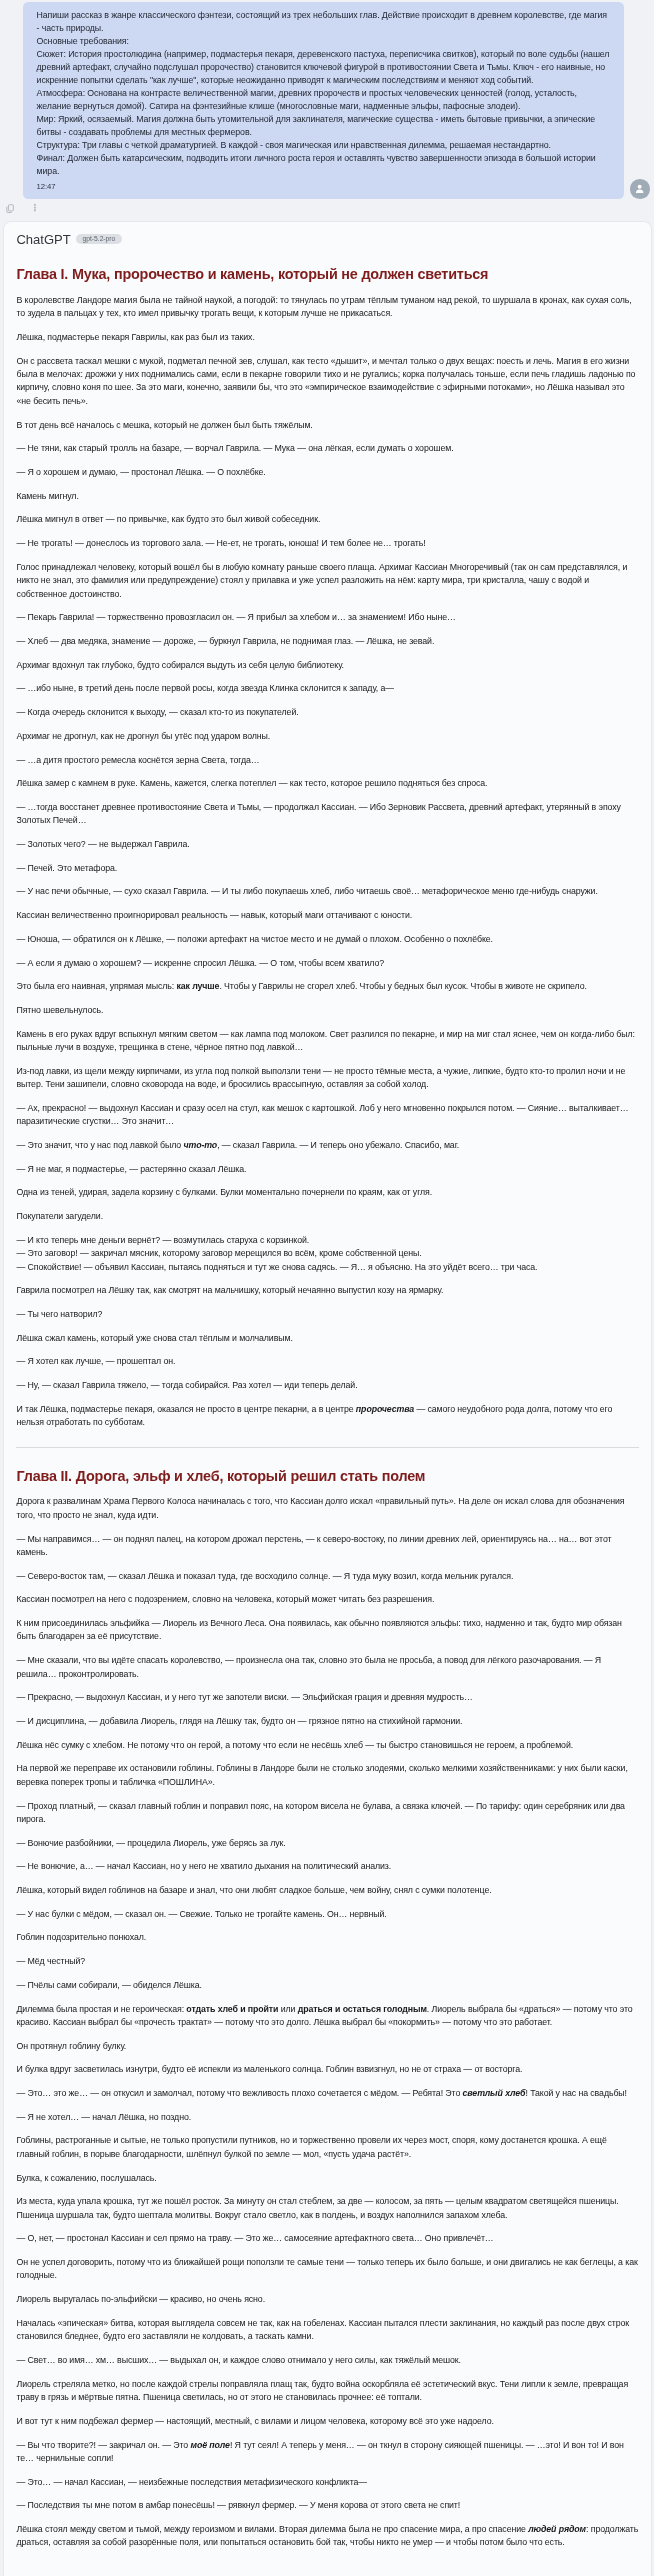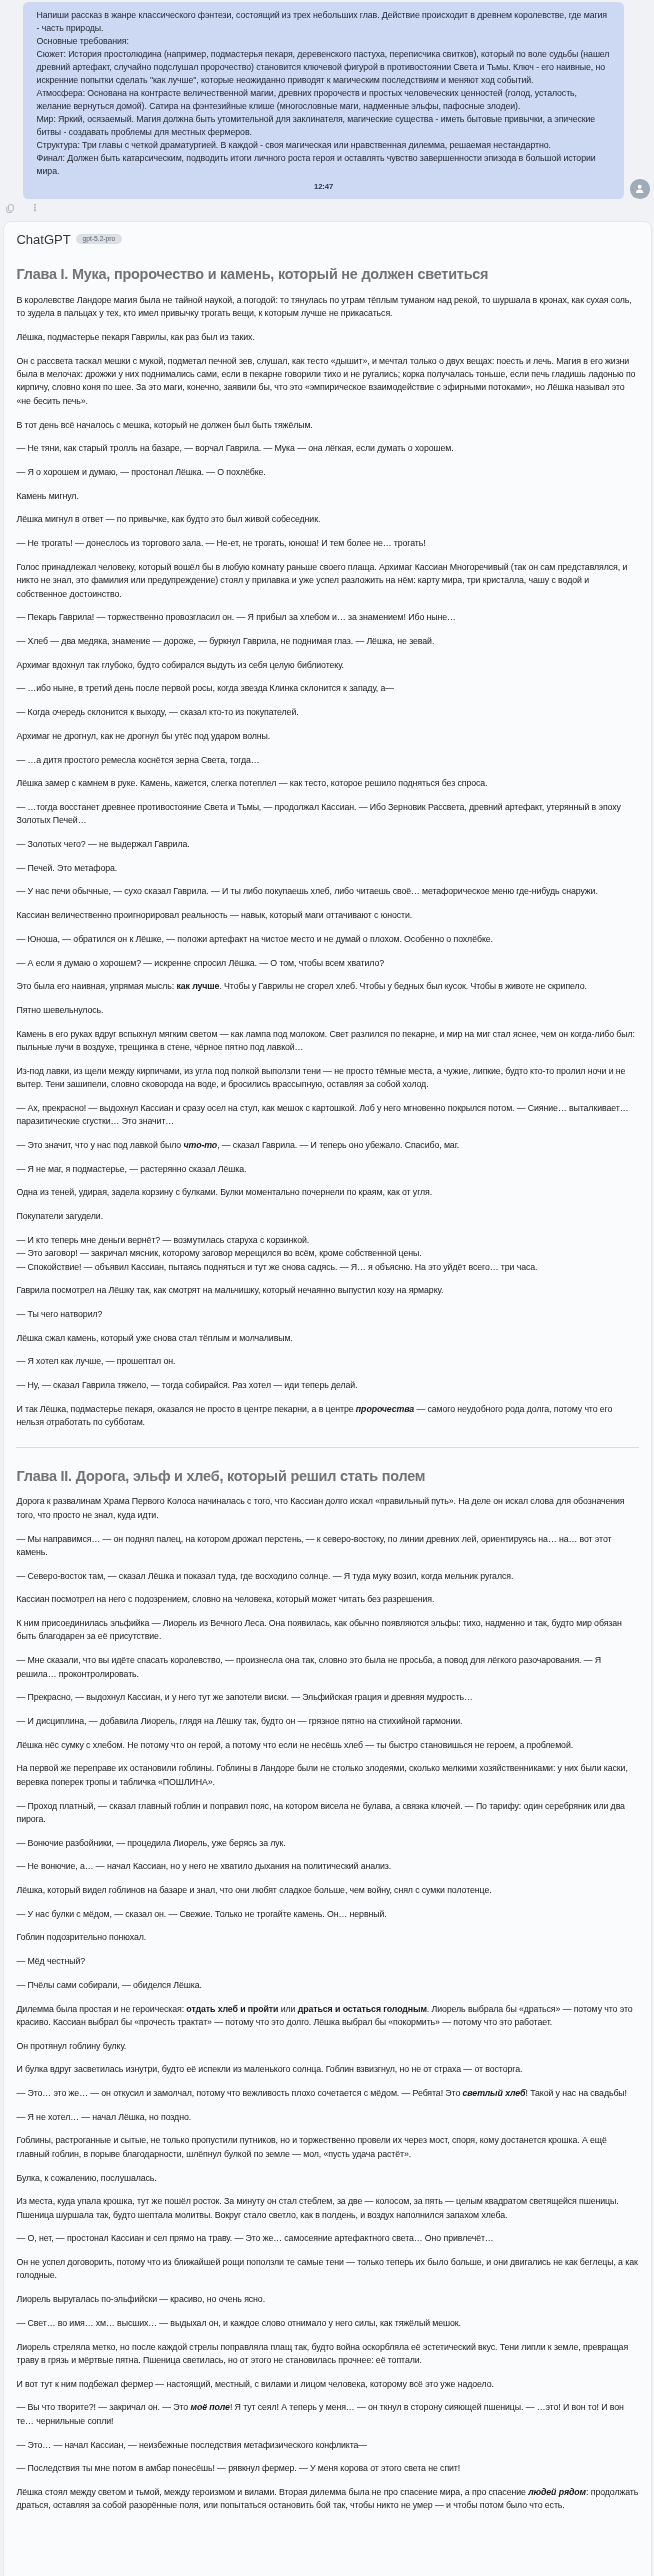--- a/index.html
+++ b/index.html
@@ -12,21 +12,21 @@
   .user-row{
     display:flex;align-items:flex-end;gap:6.2px;
     margin:2.1px 5.2px 0 5.2px;
   }
   .user-bubble{
     flex:1;background:#cdd8f2;border-radius:5.2px;
     padding:7.2px 13.4px 5.2px 13.4px;color:#1e2430;
     font-size:8.8px;line-height:13px;letter-spacing:-0.1px;margin-left:18px;
   }
   .user-text{white-space:pre-line;}
-  .bubble-meta{display:flex;justify-content:center;margin-top:2.1px;font-weight:bold;}
+  .bubble-meta{display:flex;justify-content:flex-start;margin-top:2.1px;}
   .timestamp{font-size:7.7px;color:#2e3747;}
   .user-avatar{
     width:19.6px;height:19.6px;border-radius:50%;background:#a0abb8;
     flex-shrink:0;display:flex;align-items:center;justify-content:center;
   }
   .actions{
     display:flex;align-items:center;gap:15.5px;
     margin:5.2px 0 0 6.2px;height:9.3px;
   }
   .icon-btn{color:#a7adb5;cursor:pointer;display:inline-flex;align-items:center;}
@@ -38,21 +38,21 @@
     min-height:3606px;box-sizing:border-box;
   }
   .card-header{display:flex;align-items:center;gap:5.2px;padding-left:3.1px;}
   .sender-name{font-size:13px;color:#33373d;}
   .model-badge{
     background:#dcdfe4;color:#5e646e;font-size:6.7px;
     padding:2.1px 6.7px;border-radius:515px;line-height:1;
   }
   .msg-body{margin-top:5.2px;padding-left:3.1px;color:#17191d;}
   .msg-body h2{
-    font-size:14.4px;line-height:18.5px;font-weight:800;color:#737373;
+    font-size:14.4px;line-height:18.5px;font-weight:800;color:#7f1d1d;
     margin:18.5px 0 3.1px 0;letter-spacing:-0.2px;
   }
   .msg-body p{
     font-size:8.8px;line-height:13.4px;margin:10.3px 0;
     white-space:pre-line;letter-spacing:-0.1px;
   }
   .msg-body hr{
     border:none;border-top:0.5px solid #d8dbdf;margin:17.5px 0 4.1px 0;
   }
   .msg-body strong{font-weight:700;}
@@ -166,20 +166,21 @@
       <p>Он протянул гоблину булку.</p>
       <p>И булка вдруг засветилась изнутри, будто её испекли из маленького солнца. Гоблин взвизгнул, но не от страха — от восторга.</p>
       <p>— Это… это же… — он откусил и замолчал, потому что вежливость плохо сочетается с мёдом. — Ребята! Это <em>светлый хлеб</em>! Такой у нас на свадьбы!</p>
       <p>— Я не хотел… — начал Лёшка, но поздно.</p>
       <p>Гоблины, растроганные и сытые, не только пропустили путников, но и торжественно провели их через мост, споря, кому достанется крошка. А ещё главный гоблин, в порыве благодарности, шлёпнул булкой по земле — мол, «пусть удача растёт».</p>
       <p>Булка, к сожалению, послушалась.</p>
       <p>Из места, куда упала крошка, тут же пошёл росток. За минуту он стал стеблем, за две — колосом, за пять — целым квадратом светящейся пшеницы. Пшеница шуршала так, будто шептала молитвы. Вокруг стало светло, как в полдень, и воздух наполнился запахом хлеба.</p>
       <p>— О, нет, — простонал Кассиан и сел прямо на траву. — Это же… самосеяние артефактного света… Оно привлечёт…</p>
       <p>Он не успел договорить, потому что из ближайшей рощи поползли те самые тени — только теперь их было больше, и они двигались не как беглецы, а как голодные.</p>
       <p>Лиорель выругалась по-эльфийски — красиво, но очень ясно.</p>
+      <p>Началась «эпическая» битва, которая выглядела совсем не так, как на гобеленах. Кассиан пытался плести заклинания, но каждый раз после двух строк становился бледнее, будто его заставляли не колдовать, а таскать камни.</p>
       <p>— Свет… во имя… хм… высших… — выдыхал он, и каждое слово отнимало у него силы, как тяжёлый мешок.</p>
       <p>Лиорель стреляла метко, но после каждой стрелы поправляла плащ так, будто война оскорбляла её эстетический вкус. Тени липли к земле, превращая траву в грязь и мёртвые пятна. Пшеница светилась, но от этого не становилась прочнее: её топтали.</p>
       <p>И вот тут к ним подбежал фермер — настоящий, местный, с вилами и лицом человека, которому всё это уже надоело.</p>
       <p>— Вы что творите?! — закричал он. — Это <em>моё поле</em>! Я тут сеял! А теперь у меня… — он ткнул в сторону сияющей пшеницы. — …это! И вон то! И вон те… чернильные сопли!</p>
       <p>— Это… — начал Кассиан, — неизбежные последствия метафизического конфликта—</p>
       <p>— Последствия ты мне потом в амбар понесёшь! — рявкнул фермер. — У меня корова от этого света не спит!</p>
       <p>Лёшка стоял между светом и тьмой, между героизмом и вилами. Вторая дилемма была не про спасение мира, а про спасение <em>людей рядом</em>: продолжать драться, оставляя за собой разорённые поля, или попытаться остановить бой так, чтобы никто не умер — и чтобы потом было что есть.</p>
     </div>
 </div>
 

